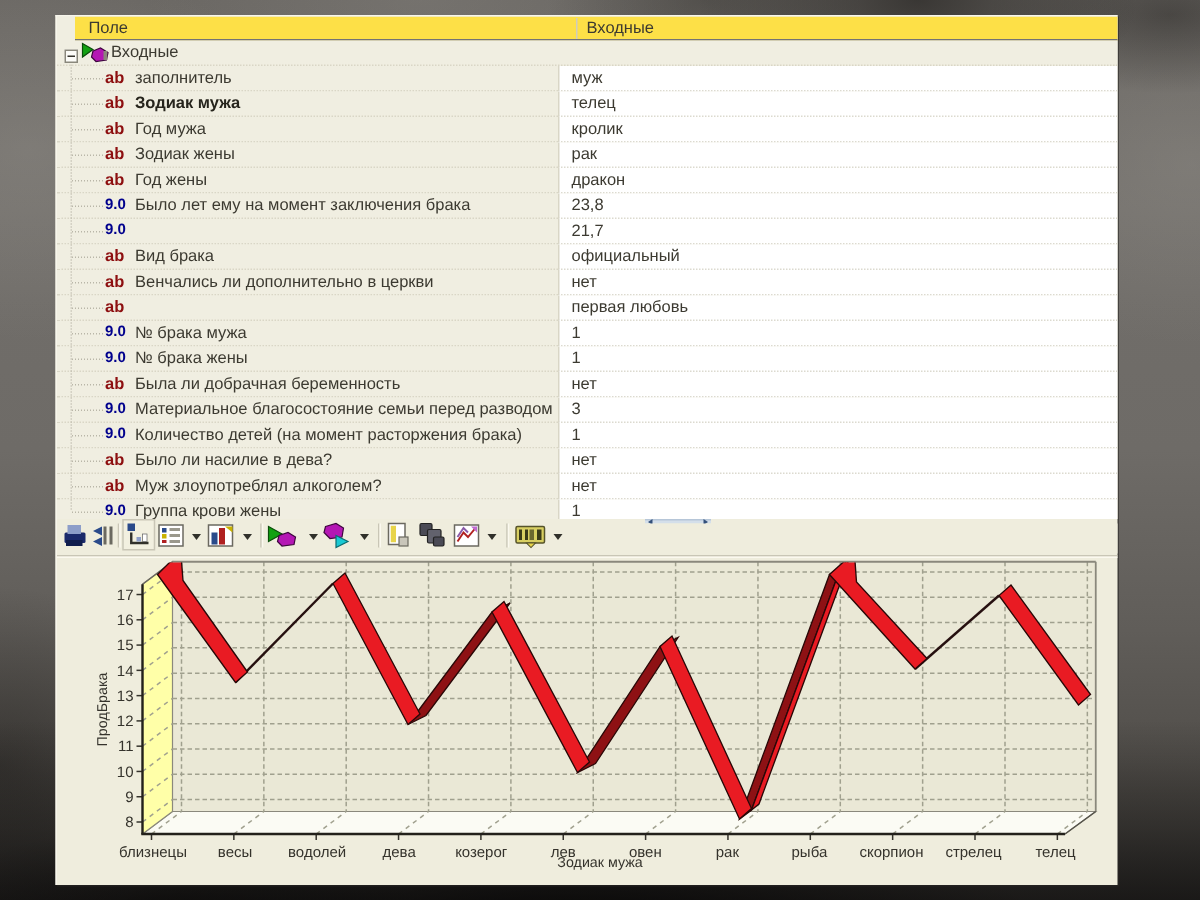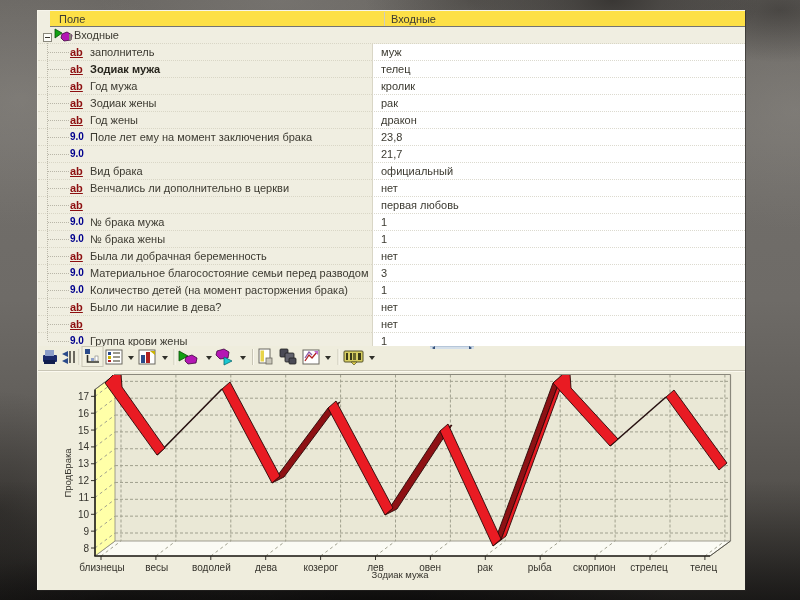--- a/index.html
+++ b/index.html
@@ -42,21 +42,21 @@
   border-bottom:1px solid #737373;
   color:#3c3a31; font-size:11px;margin-left:12px;
 }
 #thead .h1 { position:absolute; left:9px; top:2px; }
 #thead .h2 { position:absolute; left:341px; top:2px; }
 #thead .hd { position:absolute; left:334px; top:1px; width:1px; height:14px; background:#cfccbd; }
 .row { position:absolute; left:0; width:707px; height:17px; }
 .fcell { position:absolute; left:0; top:0; width:334px; height:17px; background:#f0eee1; border-bottom:1px dotted #d9d6c6; }
 .vcell { position:absolute; left:334px; top:0; width:373px; height:17px; background:#ffffff; border-bottom:1px dotted #dcdacf; border-left:1px solid #d9d6c6; }
 .tag { position:absolute; top:2px; left:32px; width:18px; font-size:11px; font-weight:bold; letter-spacing:0px; }
-.tag.ab { color:#8d0f10;text-decoration:underline; }
+.tag.ab { color:#8d0f10; }
 .tag.num { color:#00008d; font-size:10px; }
 .lbl { position:absolute; top:2px; left:52px; font-size:11px; color:#3c3a31; white-space:nowrap; }
 .lbl.b { font-weight:bold; color:#26241c; }
 .val { position:absolute; top:2px; left:343px; font-size:11px; color:#3c3a31; white-space:nowrap; }
 #treeline { position:absolute; left:9px; top:32px; width:1px; height:297px;
   background-image:linear-gradient(to bottom,#b9b6a8 1px, transparent 1px); background-size:1px 2px; }
 .stub { position:absolute; left:10px; width:21px; height:1px;
   background-image:linear-gradient(to right,#b9b6a8 1px, transparent 1px); background-size:2px 1px; }
 
 #ebox { position:absolute; left:5px; top:22px; width:9px; height:9px; background:#fcfcf8; border:1px solid #8a887c; }
@@ -130,21 +130,21 @@
           <div class="stub" style="top:8px"></div>
           <span class="tag ab">ab</span>
           <span class="lbl">Год жены</span>
           <span class="val">дракон</span>
         </div>
         <div class="row" style="top:117.5px">
           <div class="fcell"></div>
           <div class="vcell"></div>
           <div class="stub" style="top:8px"></div>
           <span class="tag num">9.0</span>
-          <span class="lbl">Поле лет ему на момент заключения брака</span>
+          <span class="lbl">Было лет ему на момент заключения брака</span>
           <span class="val">23,8</span>
         </div>
         <div class="row" style="top:134.5px">
           <div class="fcell"></div>
           <div class="vcell"></div>
           <div class="stub" style="top:8px"></div>
           <span class="tag num">9.0</span>
           <span class="val">21,7</span>
         </div>
         <div class="row" style="top:151.5px">
@@ -216,20 +216,21 @@
           <div class="stub" style="top:8px"></div>
           <span class="tag ab">ab</span>
           <span class="lbl">Было ли насилие в дева?</span>
           <span class="val">нет</span>
         </div>
         <div class="row" style="top:304.5px">
           <div class="fcell"></div>
           <div class="vcell"></div>
           <div class="stub" style="top:8px"></div>
           <span class="tag ab">ab</span>
+          <span class="lbl">Муж злоупотреблял алкоголем?</span>
           <span class="val">нет</span>
         </div>
         <div class="row" style="top:321.5px">
           <div class="fcell"></div>
           <div class="vcell"></div>
           <div class="stub" style="top:8px"></div>
           <span class="tag num">9.0</span>
           <span class="lbl">Группа крови жены</span>
           <span class="val">1</span>
         </div>

